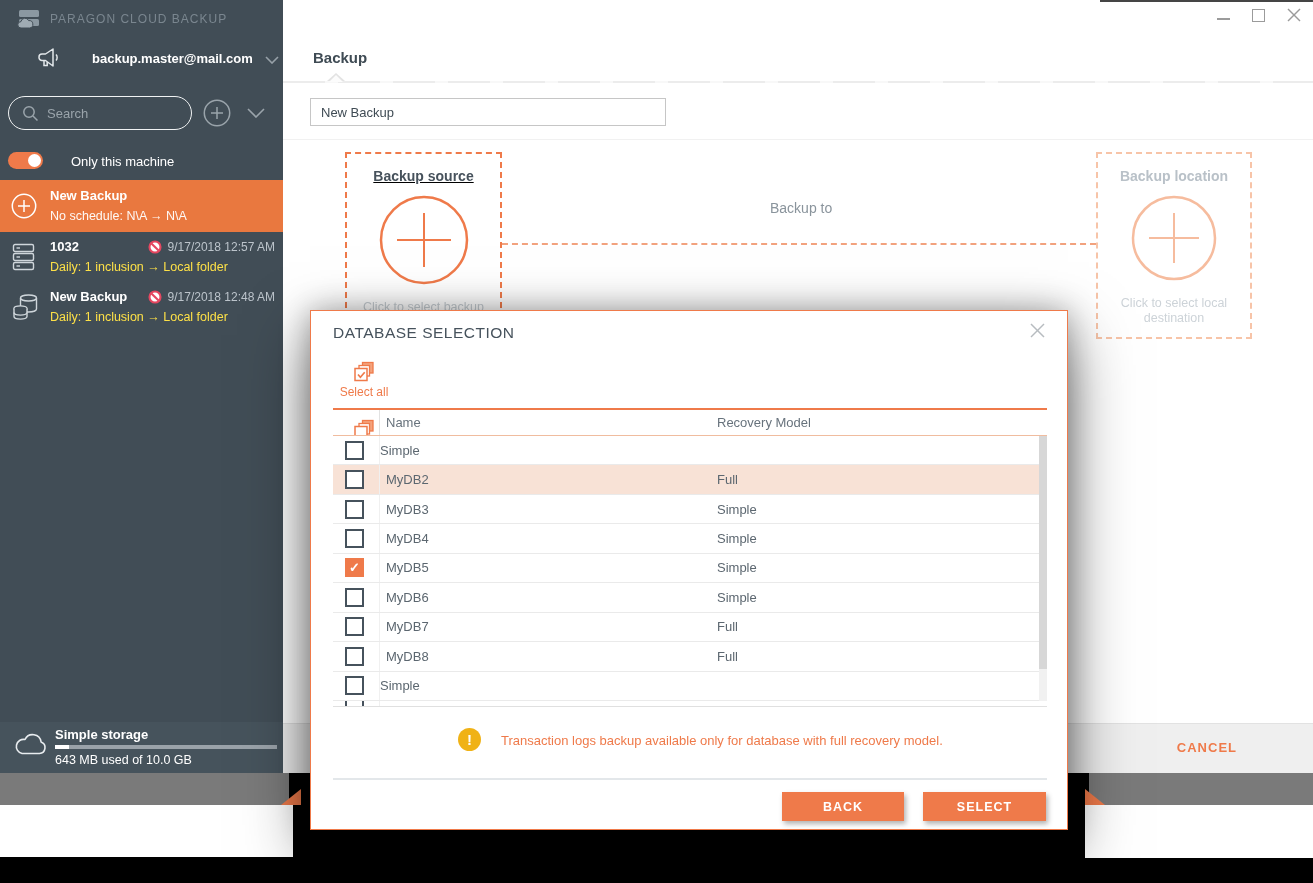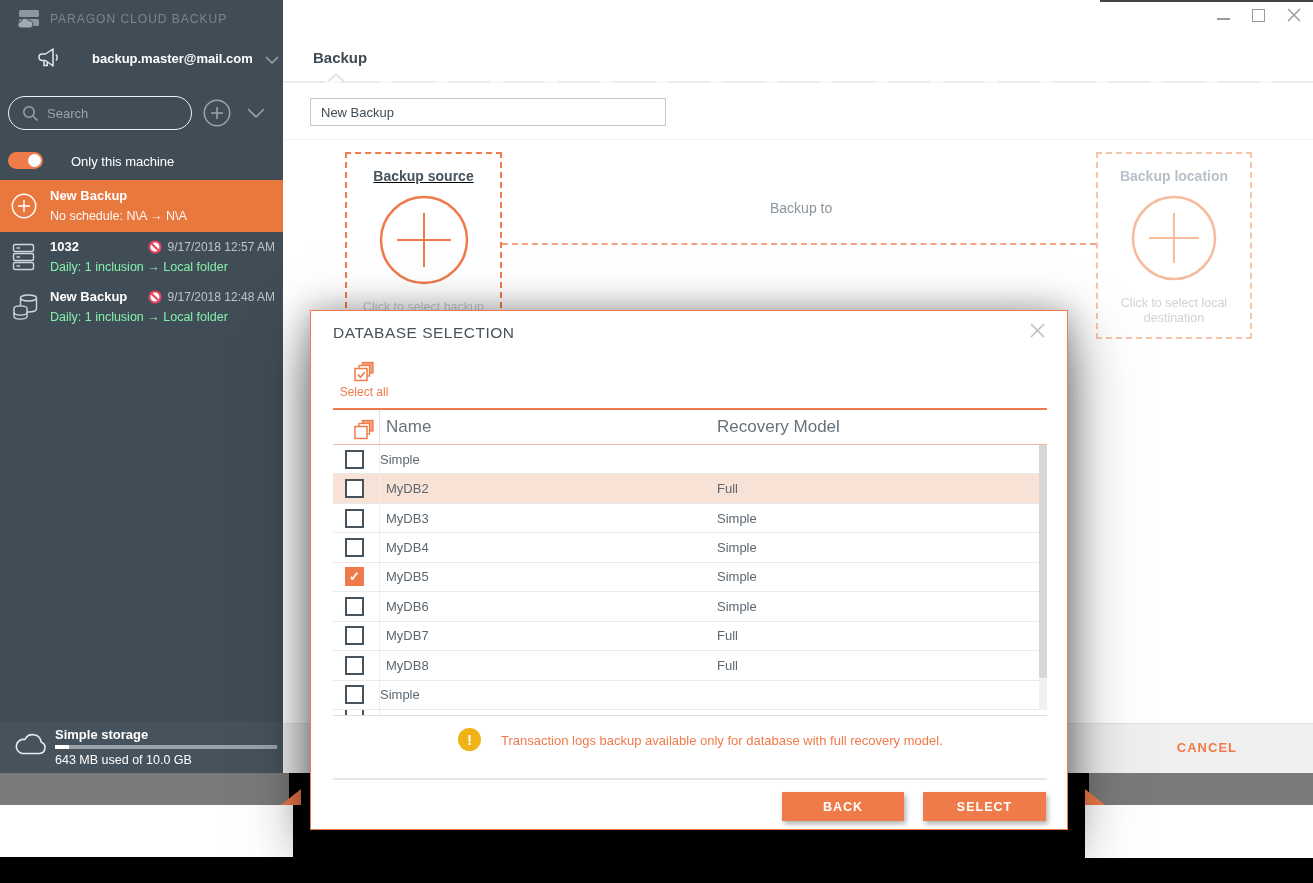--- a/index.html
+++ b/index.html
@@ -73,21 +73,21 @@
   .toggle-label { font-size:13px; color:#fff; }
 
   .backup-list { position:absolute; left:0; top:180px; width:283px; }
   .side-item { position:relative; width:283px; cursor:pointer; }
   .side-item.selected { background:#E9783F; }
   .si-icon { position:absolute; left:11px; }
   .si-body { position:absolute; left:50px; right:8px; }
   .si-toprow { display:flex; align-items:center; justify-content:space-between; }
   .si-title { font-size:13px; font-weight:700; color:#fff; }
   .si-date { display:flex; align-items:center; gap:6px; font-size:12px; color:#BCC4CB; }
-  .si-sub { font-size:12.5px; color:#86efac; margin-top:6px; }
+  .si-sub { font-size:12.5px; color:#fde047; margin-top:6px; }
   .side-item.selected .si-sub { color:rgba(255,255,255,0.95); }
 
   .cloud-block { position:absolute; left:0; top:722px; width:283px; height:51px; background:#46535C; }
   .cloud-icon { position:absolute; left:14px; top:10px; }
   .cloud-title { position:absolute; left:55px; top:5px; font-size:13px; font-weight:700; color:#fff; }
   .cloud-bar { position:absolute; left:55px; top:23px; width:222px; height:4px; background:#9AA2A9; }
   .cloud-bar-fill { height:4px; background:#fff; }
   .cloud-usage { position:absolute; left:55px; top:31px; font-size:12.5px; color:#fff; }
 
   
@@ -105,22 +105,22 @@
   .modal { position:absolute; left:310px; top:310px; width:758px; height:520px; background:#fff;
            border:1px solid #EF7A4A; box-shadow:0 25px 60px rgba(0,0,0,0.55), 0 0 28px rgba(0,0,0,0.28); }
   .m-title { position:absolute; left:22px; top:13px; font-size:15.5px; letter-spacing:0.5px; color:#46525C; }
   .m-close { position:absolute; right:22px; top:12px; cursor:pointer; }
 
   .m-toolbar { position:absolute; left:22px; top:50px; display:flex; gap:20px;flex-direction:column; }
   .tool-btn { display:flex; flex-direction:column; align-items:center; cursor:pointer; }
   .tool-btn .tb-label { margin-top:2px; font-size:12px; color:#EF7A4A; }
 
   .m-table { position:absolute; left:22px; top:97px; width:714px; }
-  .thead { display:flex; height:37px; border-top:2px solid #EF7A4A; border-bottom:1px solid #F0BC9F;
-           align-items:center; font-size:17px; color:#67727C; }
+  .thead { display:flex; height:28px; border-top:2px solid #EF7A4A; border-bottom:1px solid #F0BC9F;
+           align-items:center; font-size:13px; color:#67727C; }
   .ccol { width:47px; align-self:stretch; border-right:1px solid #E2E2E2; display:flex; align-items:center; }
   .ncol { width:337px; padding-left:6px; }
   .mcol { flex:1; }
   .tbody { position:relative; }
   .trow { display:flex; height:29.45px; border-bottom:1px solid #EAEAEA; align-items:center;
           font-size:13px; color:#5C6770; background:#fff; cursor:default; }
   .trow .ccol { border-right:1px solid #F0F0F0; }
   .trow.highlighted { background:#F8E2D6; }
   .checkbox { width:19px; height:19px; border:2px solid #46525C; background:#fff; margin-left:12px;
               display:flex; align-items:center; justify-content:center; cursor:pointer; }

